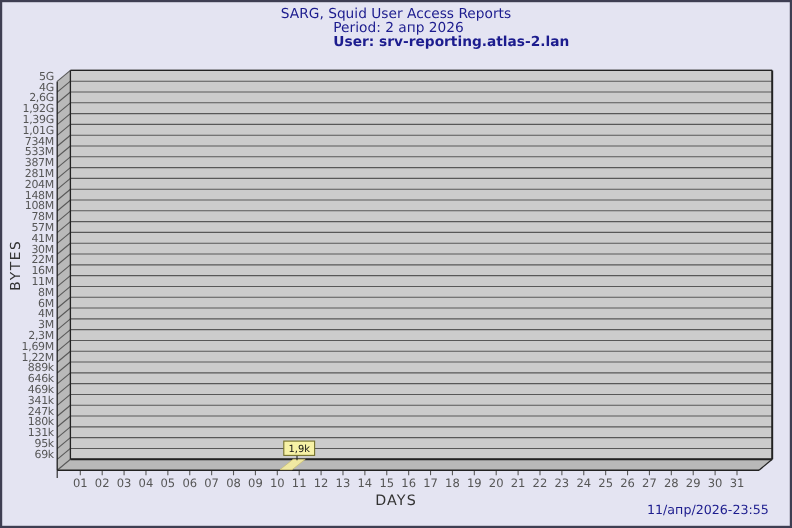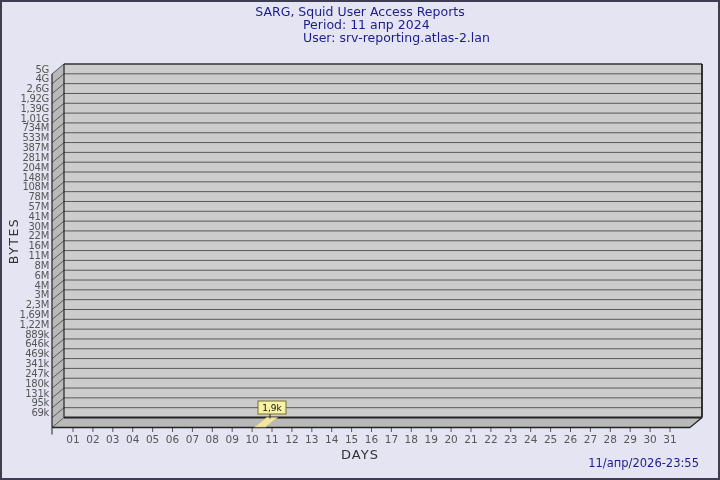--- a/index.html
+++ b/index.html
@@ -5,31 +5,31 @@
   html,body{margin:0;padding:0;}
   body{
     width:720px;height:480px;position:relative;overflow:hidden;
     font-family:"DejaVu Sans",sans-serif;
     background:var(--bg,#e4e4f2);
   }
   .page{position:absolute;inset:0;border:2px solid #3e3e52;box-sizing:border-box;padding-left:16px;}
   .hdr{position:absolute;color:var(--title,#1c1c8e);font-size:12.5px;line-height:14px;white-space:pre;}
   .t1{top:3px;left:0;right:0;text-align:center;}
   .t2{top:16px;left:301px;}
-  .t3{top:29px;left:301px;}
+  .t3{top:29px;left:301px;font-weight:bold;}
   .ts{position:absolute;top:454px;right:19px;color:var(--title,#1c1c8e);font-size:11.5px;white-space:pre;}
   svg{position:absolute;left:0;top:0;}
   svg text{font-family:"DejaVu Sans",sans-serif;}
 </style>
 </head>
 <body>
 
 <div class="page">
   <div class="hdr t1">SARG, Squid User Access Reports</div>
-  <div class="hdr t2">Period: 11 апр 2024</div>
+  <div class="hdr t2">Period: 2 апр 2026</div>
   <div class="hdr t3">User: srv-reporting.atlas-2.lan</div>
   <svg id="chart-svg" width="720" height="480" viewBox="0 0 720 480">
       <polygon points="62,62 62,415.5 50,425.5 50,72" fill="#b9b9b9"></polygon>
       <polygon points="62,415.5 700,415.5 688,425.5 50,425.5" fill="#b9b9b9"></polygon>
       <rect x="62" y="62" width="638" height="353.5" fill="#cccccc"></rect>
       <g stroke="#585858" stroke-width="1">
         <line x1="62" y1="62" x2="700" y2="62"></line>
         <line x1="62" y1="62" x2="50" y2="72"></line>
         <line x1="62" y1="71.81944444444444" x2="700" y2="71.81944444444444"></line>
         <line x1="62" y1="71.81944444444444" x2="50" y2="81.81944444444444"></line>

